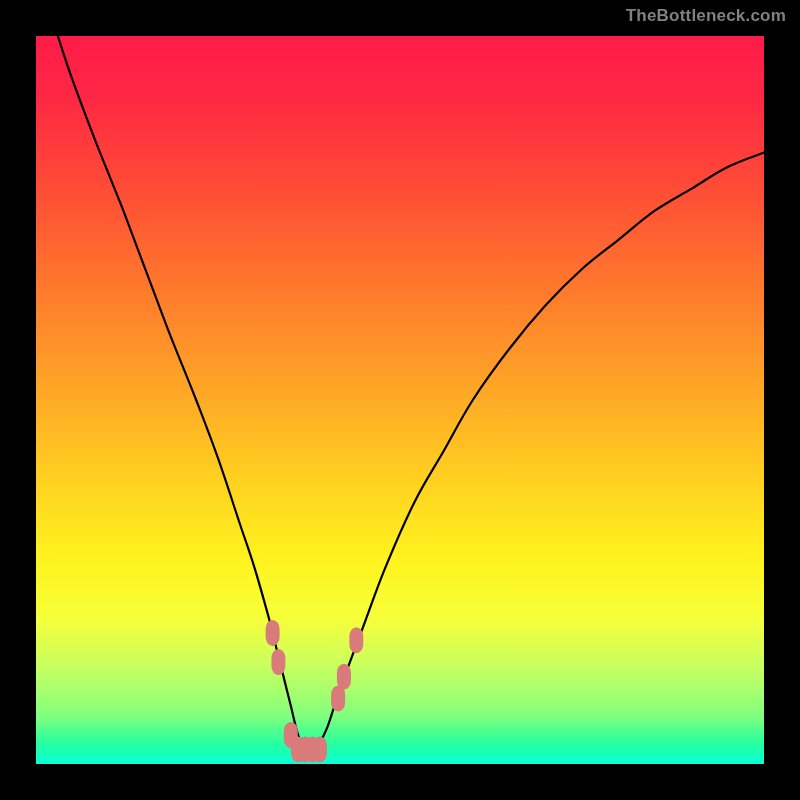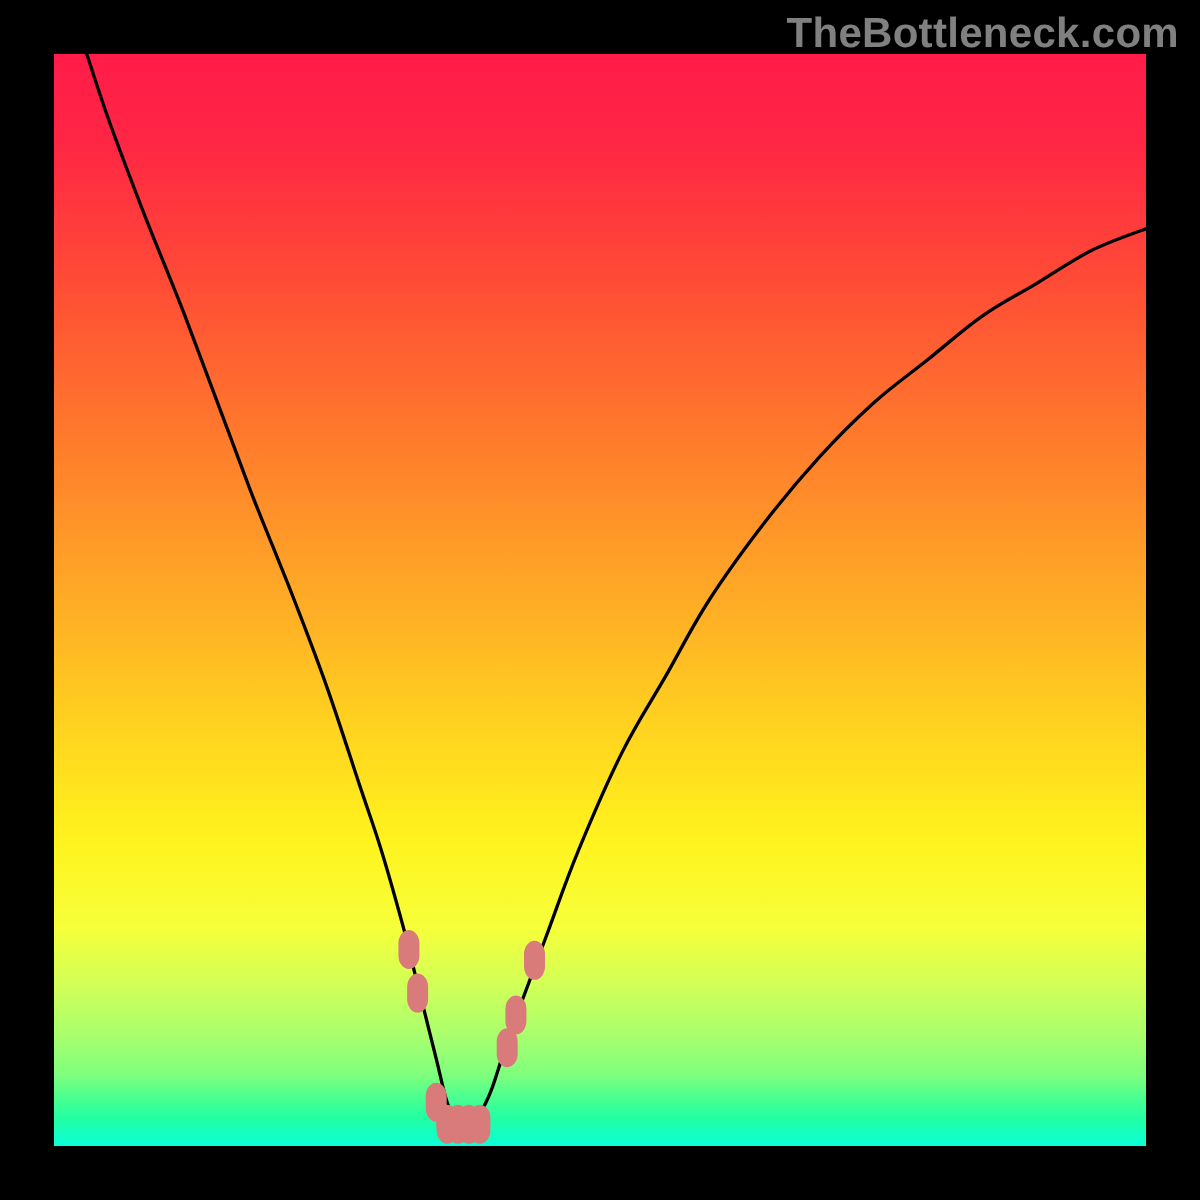--- a/index.html
+++ b/index.html
@@ -14,21 +14,21 @@
   .frame {
     position: absolute;
     inset: 0;
     background: #000;
   }
   .watermark {
     position: absolute;
     top: 6px;
     right: 14px;
     color: #808080;
-    font-size: 28px;
+    font-size: 17px;
     font-weight: 600;
     letter-spacing: 0.2px;
     font-family: Arial, Helvetica, sans-serif;
     z-index: 5;
   }
   svg.plot {
     position: absolute;
     left: 0;
     top: 0;
     width: 800px;

